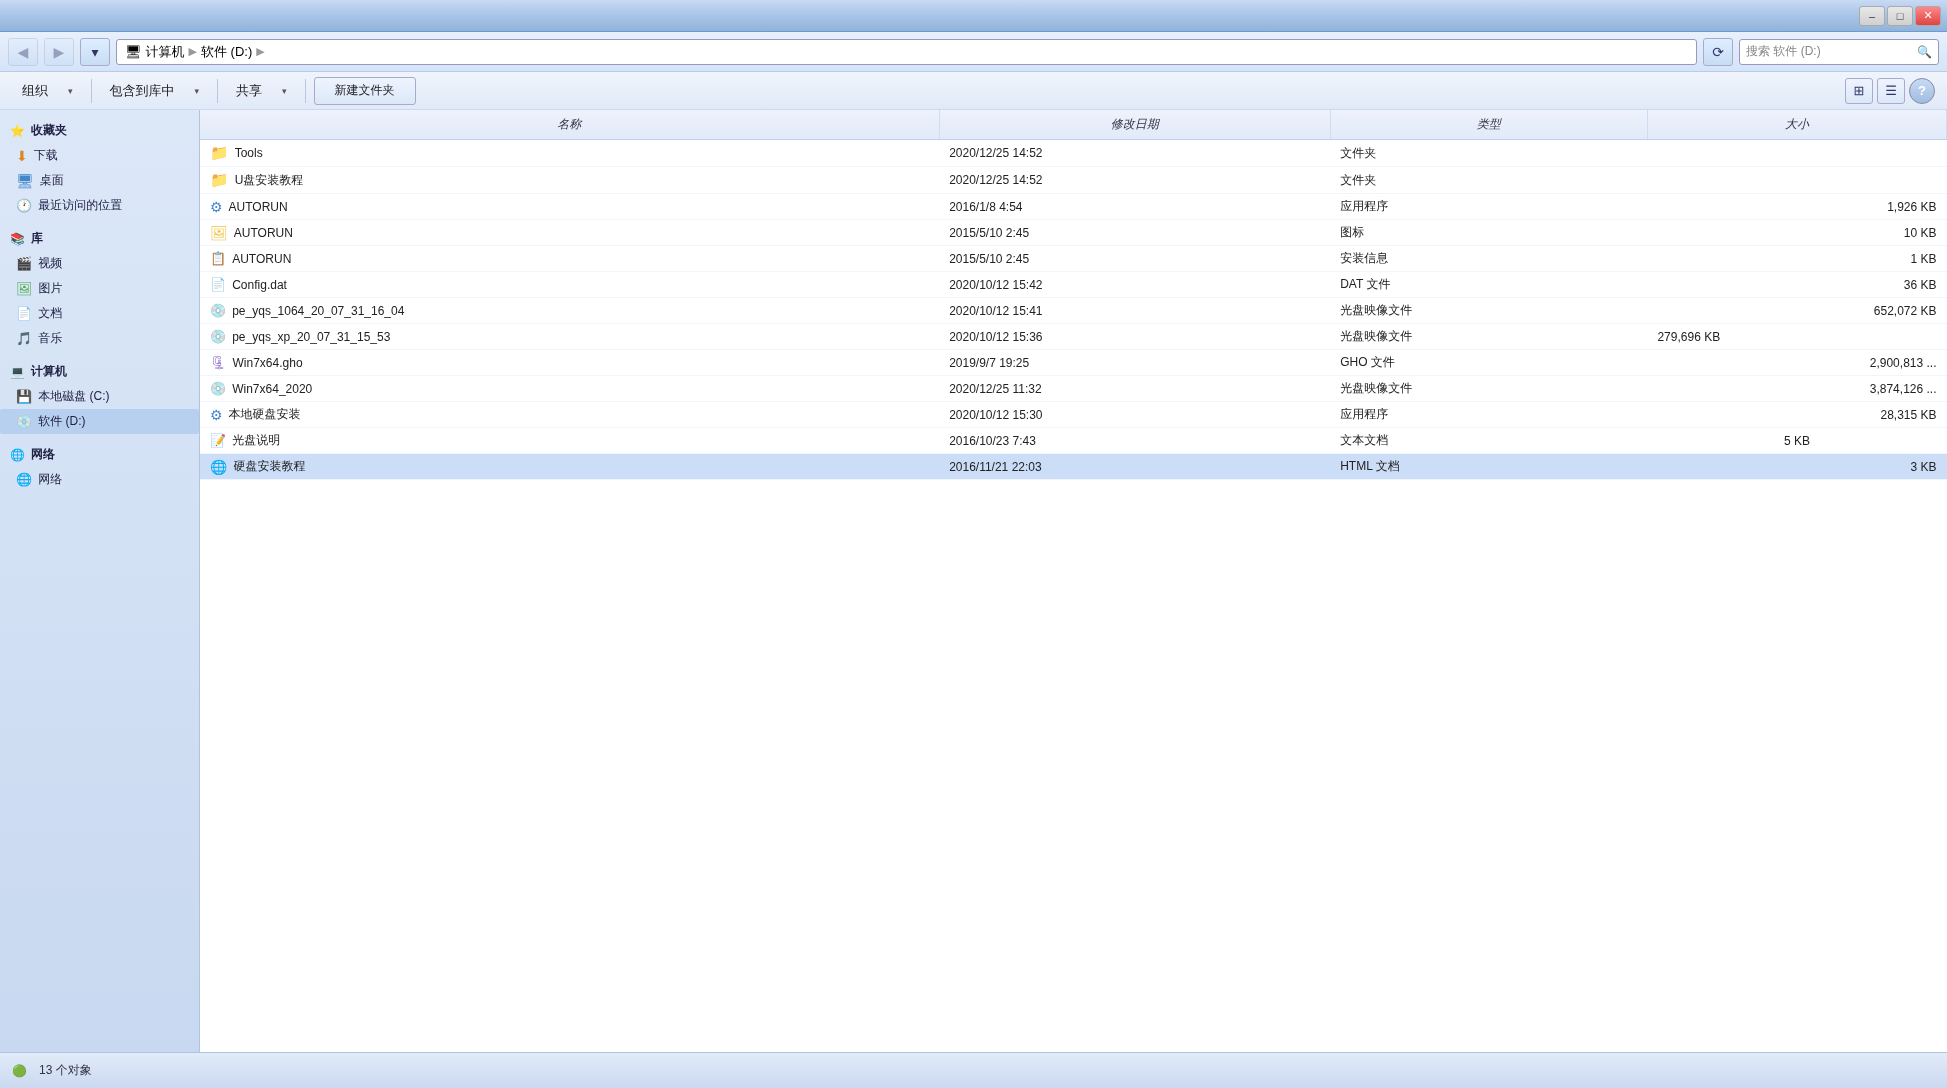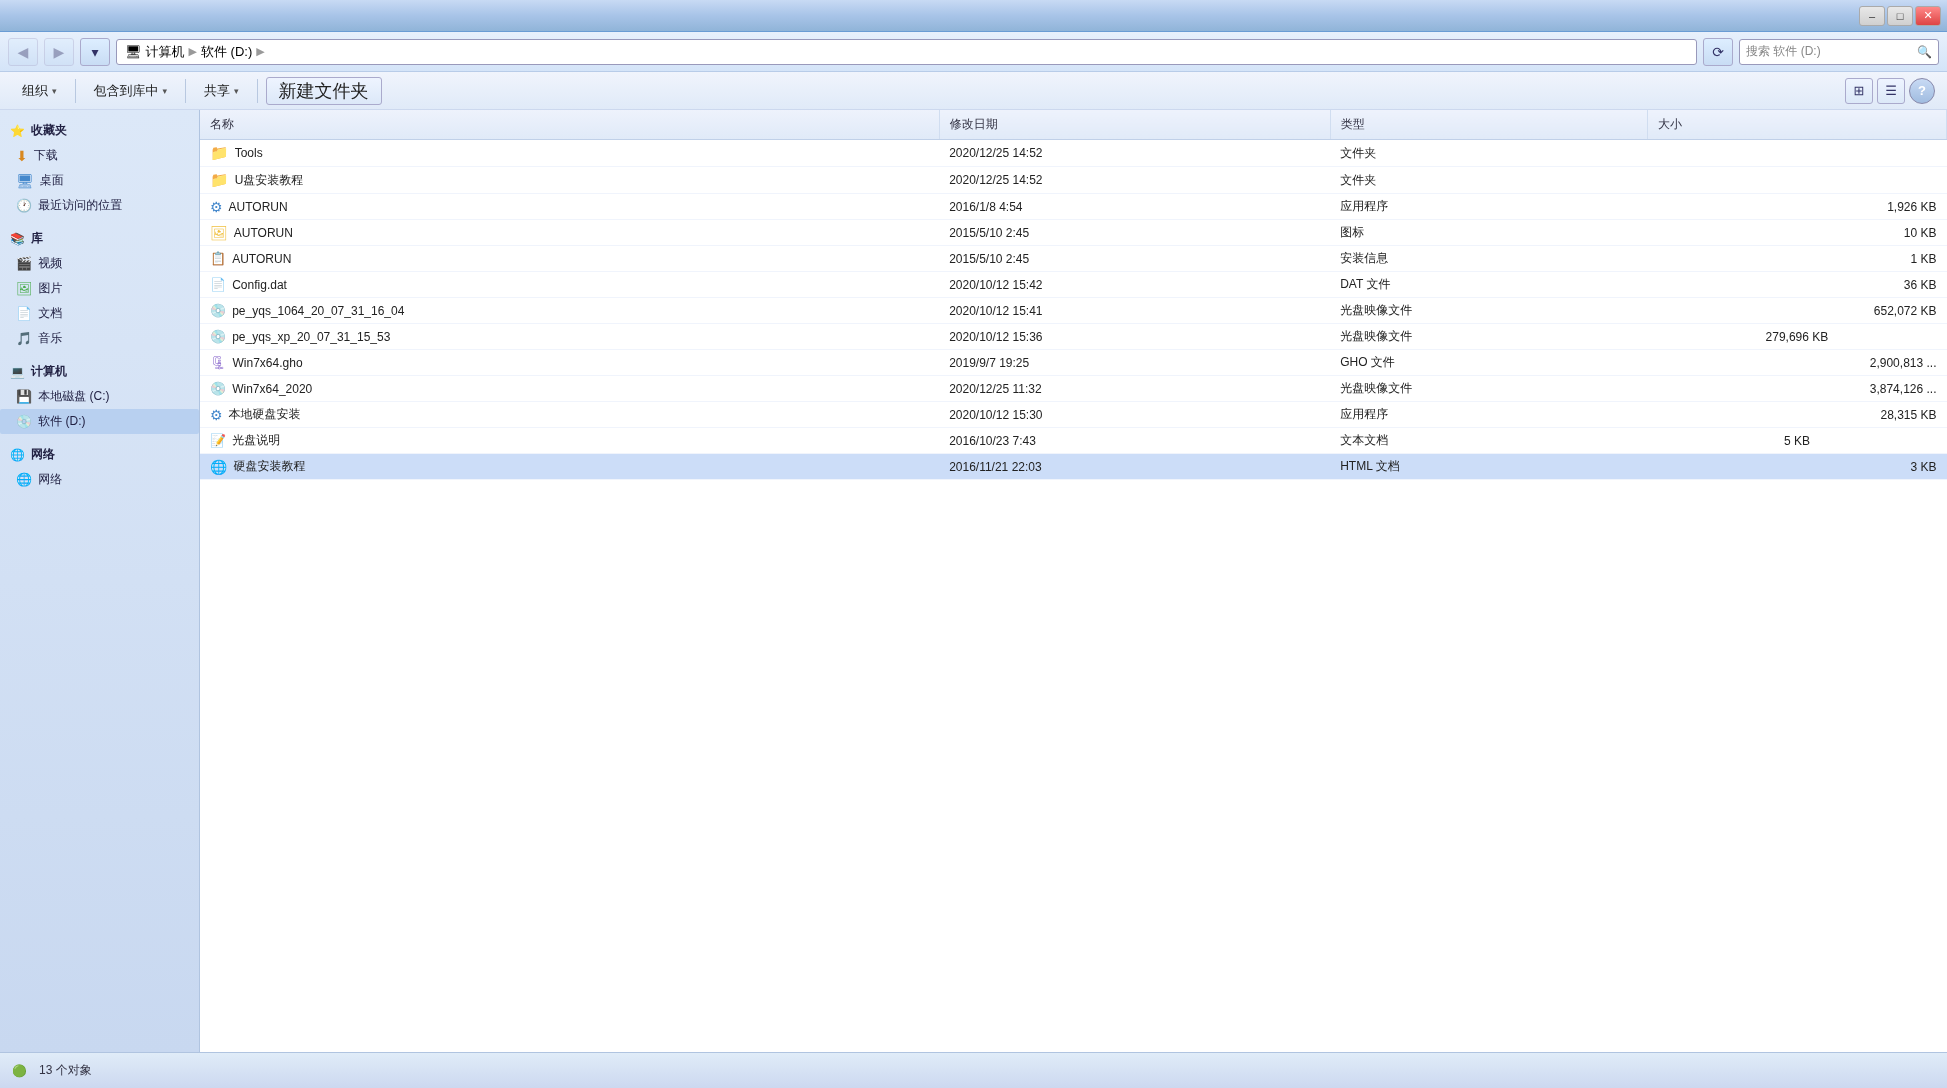--- a/index.html
+++ b/index.html
@@ -105,33 +105,33 @@
     }
     .toolbar-btn {
       height: 28px;
       padding: 0 10px;
       border: none;
       background: transparent;
       cursor: pointer;
       font-size: 13px;
       display: flex;
       align-items: center;
-      gap: 4px;
+      gap: 20px;
       border-radius: 3px;
       color: #222;
     }
     .toolbar-chevron { font-size: 9px; color: #555; }
     .toolbar-sep { width: 1px; height: 24px; background: #b8c8e0; margin: 0 4px; }
     .new-folder-btn {
       height: 28px;
-      padding: 0 12px;
+      padding: 0 20px;
       border: 1px solid #aac;
       background: linear-gradient(to bottom, #eef4ff, #dce8f8);
       cursor: pointer;
-      font-size: 18px;
+      font-size: 12px;
       border-radius: 3px;
       color: #222;
     }
     .toolbar-right {
       margin-left: auto;
       display: flex;
       align-items: center;
       gap: 4px;
     }
     .view-btn {
@@ -217,27 +217,28 @@
     }
     .file-table {
       width: 100%;
       border-collapse: collapse;
     }
     .file-table thead th {
       background: linear-gradient(to bottom, #eef2fc, #e0eaf8);
       border-bottom: 1px solid #c0d0e8;
       border-right: 1px solid #d0ddf0;
       padding: 6px 10px;
-      text-align: left;
+      text-align: center;
       font-weight: normal;
       font-size: 12px;
       color: #334;
       position: sticky;
       top: 0;
       z-index: 1;
+      font-style: italic;
     }
     .file-table tbody tr {
       border-bottom: 1px solid #f0f4fc;
       cursor: default;
     }
     .file-table tbody tr.selected { background: #ccddf8; }
     .file-table tbody td {
       padding: 4px 10px;
       font-size: 12px;
       color: #222;
@@ -487,21 +488,21 @@
   </tr>
           <tr>
     <td>
       <span class="file-icon">
         <span class="fi-iso">💿</span>
         <span>pe_yqs_xp_20_07_31_15_53</span>
       </span>
     </td>
     <td>2020/10/12 15:36</td>
     <td>光盘映像文件</td>
-    <td style="text-align:center;">279,696 KB</td>
+    <td style="text-align:left;">279,696 KB</td>
   </tr>
           <tr>
     <td>
       <span class="file-icon">
         <span class="fi-gho">🗜</span>
         <span>Win7x64.gho</span>
       </span>
     </td>
     <td>2019/9/7 19:25</td>
     <td>GHO 文件</td>

